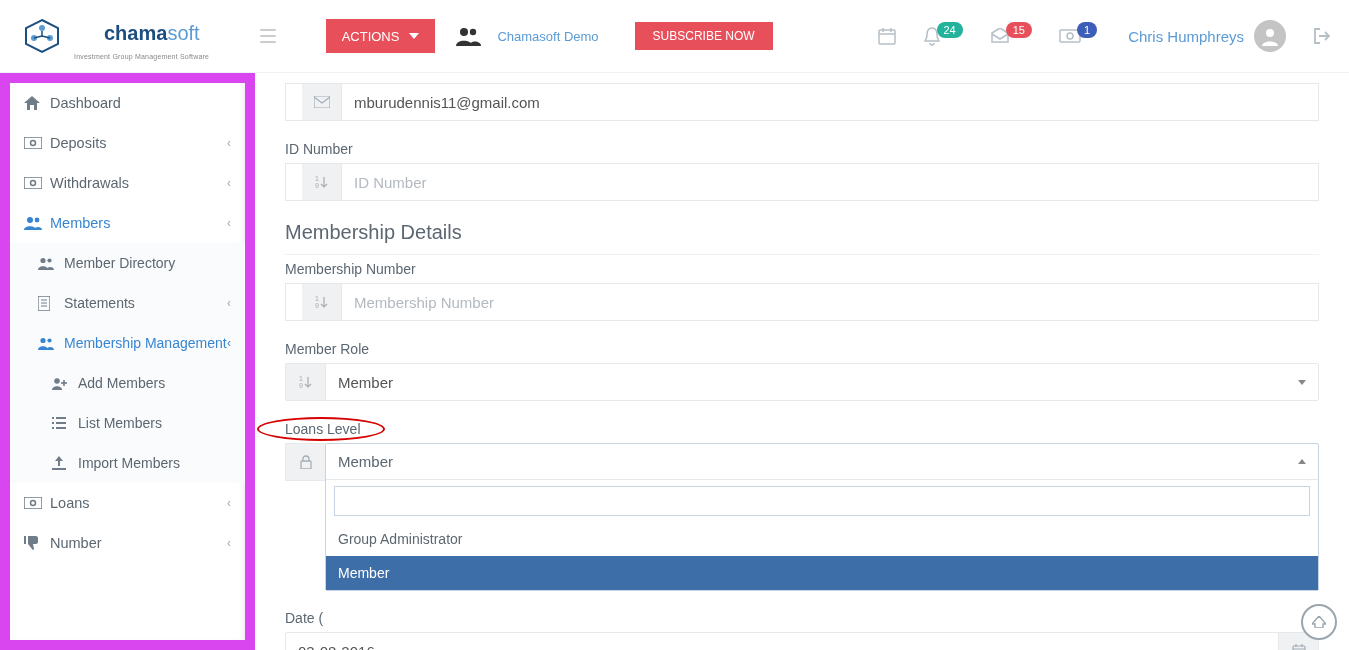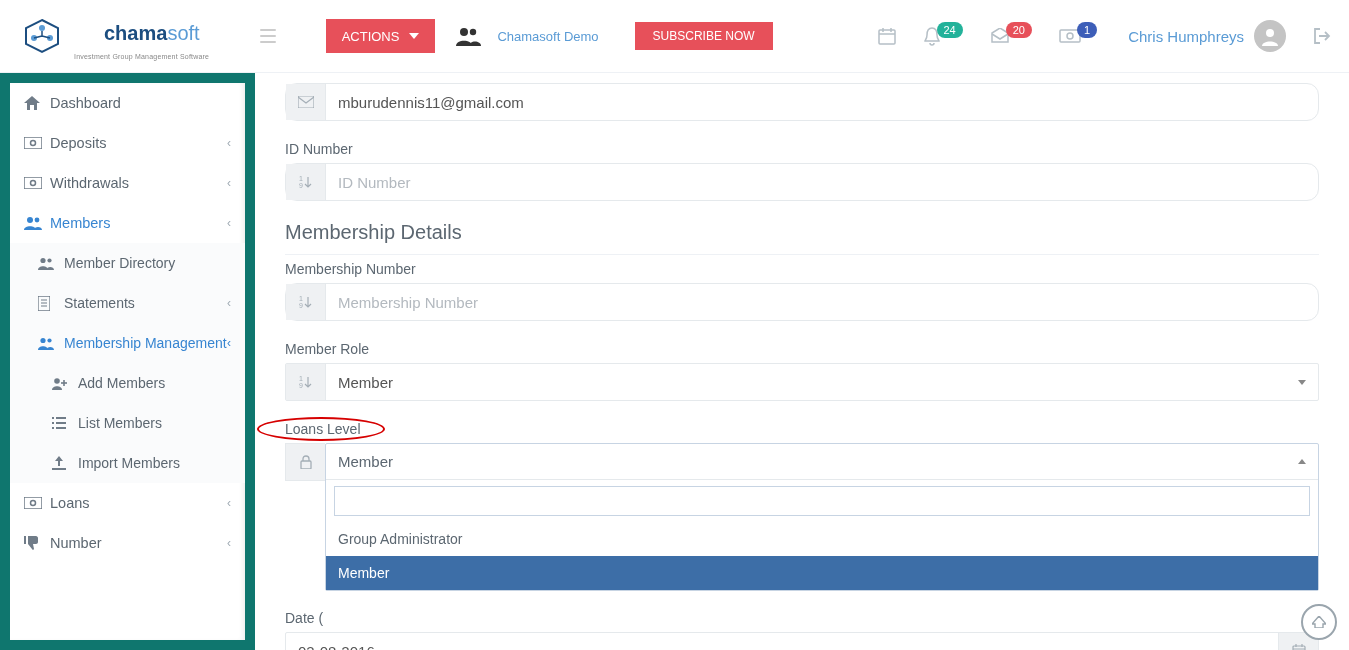--- a/index.html
+++ b/index.html
@@ -24,36 +24,36 @@
   .badge { font-size: 11px; color: #fff; border-radius: 10px; padding: 2px 7px; margin-left: -4px; font-weight: 500; position: relative; top: -6px; }
   .badge.teal { background: #23b29a; }
   .badge.red { background: #e7505a; }
   .badge.blue { background: #3d5eb8; padding: 2px 7px;}
   .username { color: #5a9bd5; font-size: 15px; font-weight: 500; margin-left: 4px; cursor: pointer; display: flex; align-items: center; gap: 10px;}
   .avatar { width: 32px; height: 32px; background: #c4c4c4; border-radius: 50%; display: inline-flex; align-items: center; justify-content: center; }
   .logout-icon { color: #9caab2; cursor: pointer; }
   
   .layout { display: flex; height: 577px; }
   
-  .sidebar { width: 255px; background: #0f766e; padding: 10px; position: relative; }
+  .sidebar { width: 255px; background: #d946ef; padding: 10px; position: relative; }
   .sidebar-inner { background: #fff; height: 100%; overflow-y: auto; box-shadow: inset -4px 0 5px -2px #eee; }
   .sidebar-item { display: flex; align-items: center; padding: 12px 14px; color: #5c6771; cursor: pointer; position: relative; font-size: 14.5px; }
   .sidebar-item .icon { width: 26px; color: #707c88; }
   .sidebar-item.active { color: #3785d1; }
   .sidebar-item.active .icon { color: #3785d1; }
   .sidebar-item .chev { margin-left: auto; font-size: 12px; color: #a0abb4; }
   .sidebar-sub { background: #fafbfc; }
   .sidebar-sub .sidebar-item { padding-left: 28px; font-size: 14px; }
   .sidebar-sub2 .sidebar-item { padding-left: 42px; font-size: 14px; }
   .sidebar-item.sub-active { color: #3785d1; }
   
   .main { flex: 1; background: #fff; padding: 10px 30px; overflow-y: auto; position: relative; height: 100%; }
   .form-group { margin-bottom: 20px; }
   .form-label { display: block; color: #5c6771; font-size: 14px; margin-bottom: 6px; }
-  .input-wrap { display: flex; border: 1px solid #e5e9ec; border-radius: 12px; height: 38px; background: #fff; }
+  .input-wrap { display: flex; border: 1px solid #e5e9ec; border-radius: 0; height: 38px; background: #fff; padding-left: 16px; }
   .input-prefix { width: 40px; background: #eff1f3; display: flex; align-items: center; justify-content: center; color: #a4aeb6; border-right: 1px solid #e5e9ec; font-size: 14px; }
   .input-wrap input { border: none; flex: 1; padding: 0 12px; font-size: 15px; color: #555; outline: none; background: transparent; }
   .input-wrap input::placeholder { color: #b3b9bf; }
   .section-title { font-size: 20px; color: #5c6771; font-weight: 400; margin: 10px 0 6px; border-bottom: 1px solid #eef1f5; padding-bottom: 10px; }
   .select-wrap { display: flex; border: 1px solid #e5e9ec; border-radius: 2px; height: 38px; background: #fff; cursor: pointer; }
   .select-display { flex: 1; display: flex; align-items: center; padding: 0 12px; font-size: 15px; color: #555; justify-content: space-between; }
   .caret { border-left: 4px solid transparent; border-right: 4px solid transparent; border-top: 5px solid #888; }
   .caret-up { border-left: 4px solid transparent; border-right: 4px solid transparent; border-bottom: 5px solid #888; }
   
   .dropdown-container { position: relative; }
@@ -127,21 +127,21 @@
           <path d="M9 2 C5 2 4 5 4 9 C4 13 2 14 2 15 L16 15 C16 14 14 13 14 9 C14 5 13 2 9 2 Z" fill="none" stroke="#b5bfc6" stroke-width="1.5"></path>
           <path d="M7 17 C7 18 8 19 9 19 C10 19 11 18 11 17" fill="none" stroke="#b5bfc6" stroke-width="1.5"></path>
         </svg>
       <span class="badge teal">24</span>
     </span>
     <span class="hdr-icon">
       <svg width="20" height="16" viewBox="0 0 20 16">
           <path d="M2 14 L2 5 L10 0 L18 5 L18 14 Z" fill="none" stroke="#b5bfc6" stroke-width="1.5"></path>
           <path d="M2 6 L10 11 L18 6" fill="none" stroke="#b5bfc6" stroke-width="1.5"></path>
         </svg>
-      <span class="badge red">20</span>
+      <span class="badge red">15</span>
     </span>
     <span class="hdr-icon">
       <svg width="22" height="14" viewBox="0 0 22 14">
           <rect x="1" y="1" width="20" height="12" rx="1" fill="none" stroke="#b5bfc6" stroke-width="1.5"></rect>
           <circle cx="11" cy="7" r="3" fill="none" stroke="#b5bfc6" stroke-width="1.5"></circle>
         </svg>
       <span class="badge blue">1</span>
     </span>
     <span class="username">
       <span>Chris Humphreys</span>

